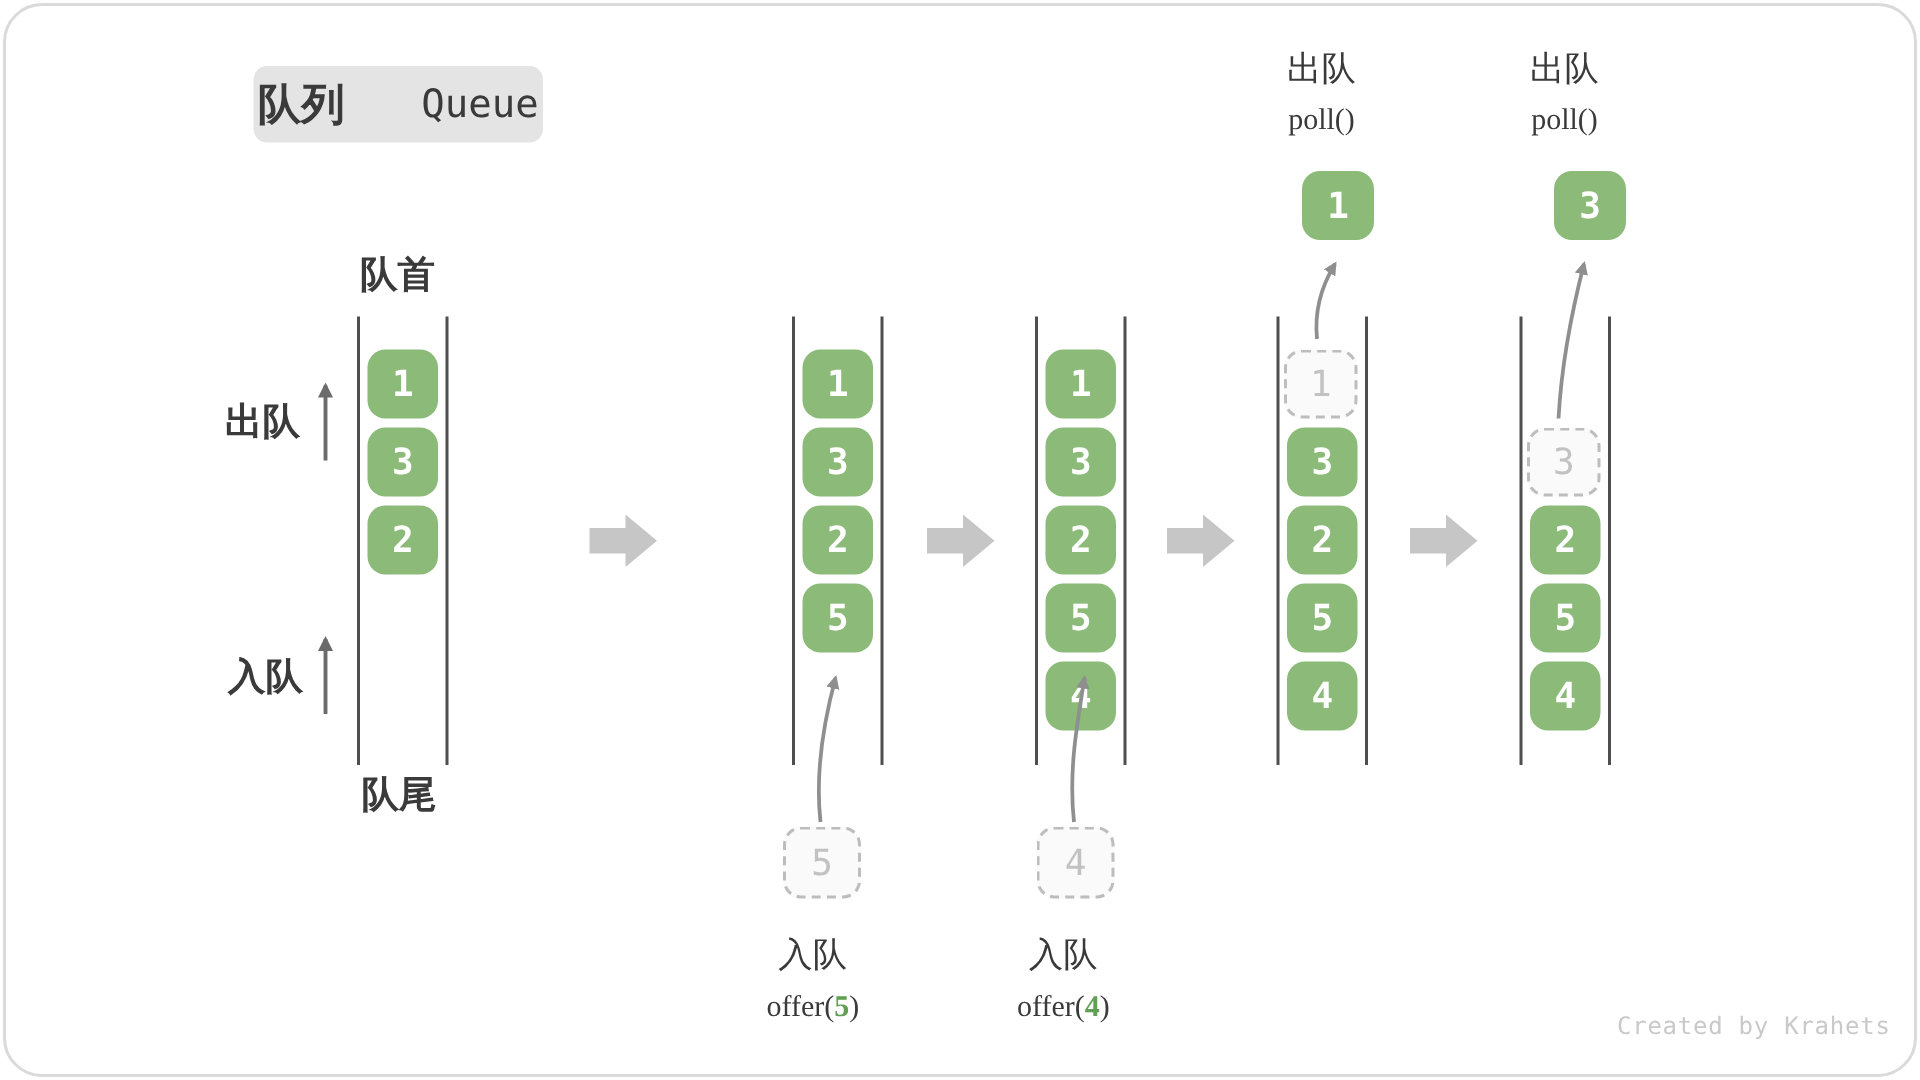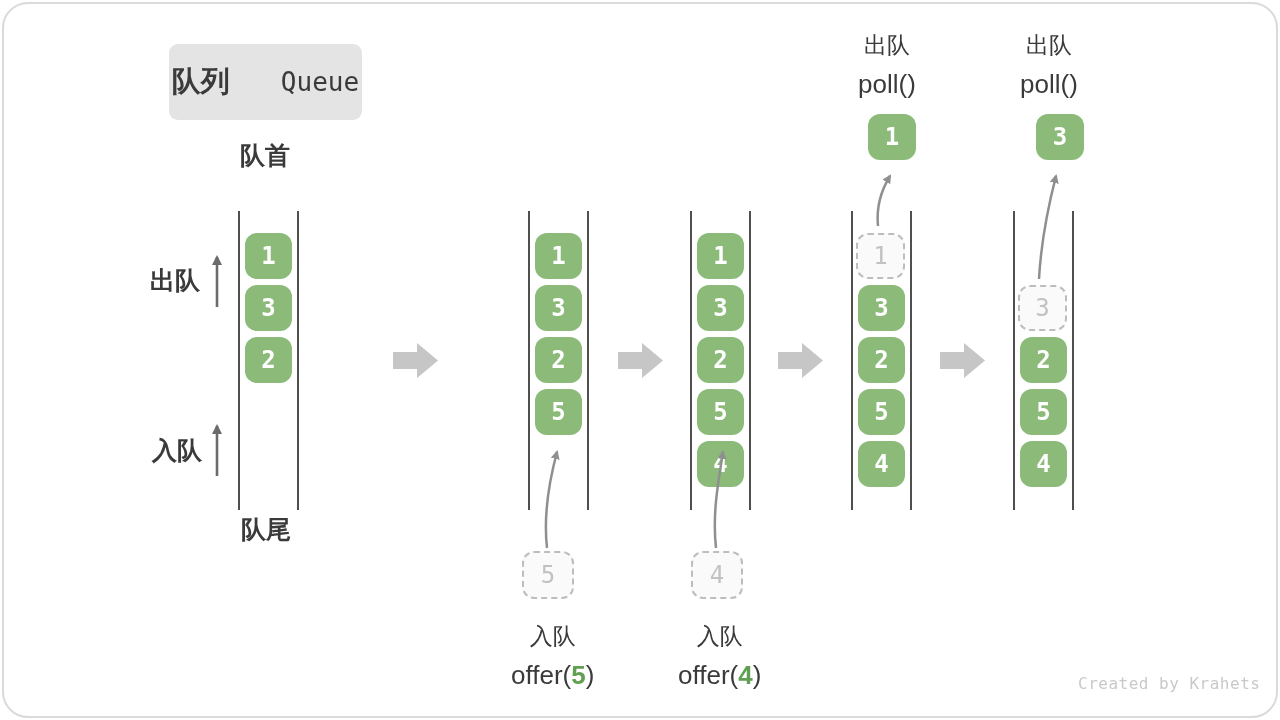--- a/index.html
+++ b/index.html
@@ -16,28 +16,28 @@
     --wall:#4F4F4F;
   }
   html,body{margin:0;padding:0;background:#fff;}
   #stage{
     position:relative;width:1280px;height:720px;background:#fff;overflow:hidden;
     font-family:"Liberation Sans","DejaVu Sans",sans-serif;color:var(--text);
   }
   .frame{position:absolute;inset:2px;border:2px solid #DADADA;border-radius:26px;pointer-events:none;}
   .abs{position:absolute;text-align:center;}
   .title-box{
-    left:169px;top:44px;width:193px;height:76px;background:var(--title-bg);
+    left:169px;top:44px;width:193px;height:51px;background:var(--title-bg);
     border-radius:9px;display:flex;align-items:center;justify-content:center;gap:11px;white-space:nowrap;
   }
   .title-zh{font-size:29px;font-weight:700;}
   .title-en{font-family:"DejaVu Sans Mono","Liberation Mono",monospace;font-size:26px;margin-left:40px;}
   .zh-bold{font-size:25px;font-weight:700;white-space:nowrap;}
   .zh-reg{font-size:23px;font-weight:500;white-space:nowrap;}
-  .code{font-family:Liberation Sans, sans-serif;font-size:26px;white-space:nowrap;}
+  .code{font-family:Liberation Serif, serif;font-size:20px;white-space:nowrap;}
   .code .arg{color:var(--arg-green);font-weight:700;}
   .column{position:absolute;top:211px;width:61px;height:299px;}
   .col-line{position:absolute;top:0;width:2px;height:299px;background:var(--wall);}
   .col-line.left{left:0;}
   .col-line.right{right:0;}
   .cell{
     position:absolute;left:7px;width:47px;height:46px;border-radius:12px;
     display:flex;align-items:center;justify-content:center;
     font-family:"DejaVu Sans Mono","Liberation Mono",monospace;font-size:24px;
   }
@@ -62,21 +62,21 @@
 
 <div id="stage">
 
   <div class="frame"></div>
 
   <div class="abs title-box">
     <span class="title-zh">队列</span>
     <span class="title-en">Queue</span>
   </div>
 
-  <div class="abs zh-bold" style="left:240px;top:139px;">队首</div>
+  <div class="abs zh-bold" style="left:240px;top:166px;">队首</div>
   <div class="abs zh-bold" style="left:241px;top:513px;">队尾</div>
   <div class="abs zh-bold" style="left:150px;top:264px;">出队</div>
   <div class="abs zh-bold" style="left:152px;top:434px;">入队</div>
 
   <div class="column" style="left:238px;">
       <div class="col-line left"></div>
       <div class="col-line right"></div>
       <div class="cell solid" style="top: 22px;">1</div>
       <div class="cell solid" style="top: 74px;">3</div>
       <div class="cell solid" style="top: 126px;">2</div>

